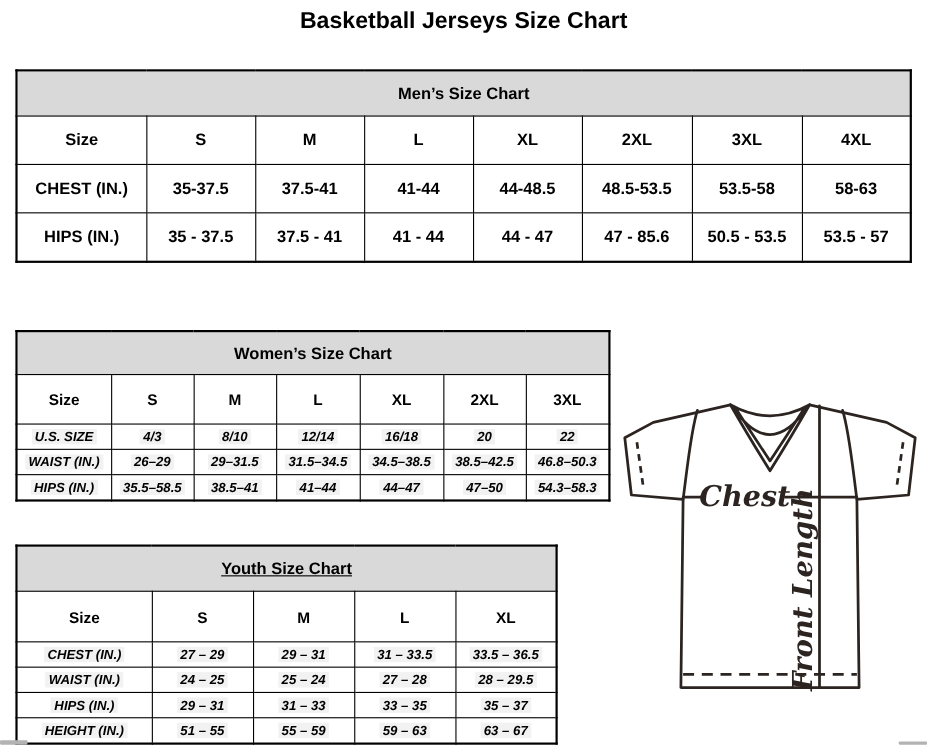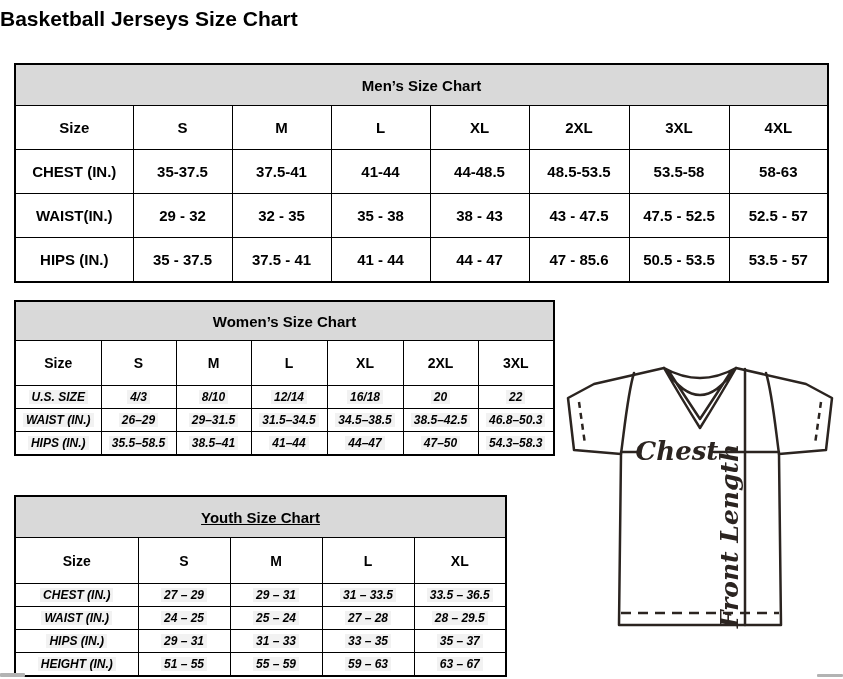--- a/index.html
+++ b/index.html
@@ -4,21 +4,21 @@
 <style>
   html, body { margin: 0; padding: 0; background: #fff; }
   #stage {
     position: relative; width: 843px; height: 679px;
     background: #fff; overflow: hidden;
     font-family: "Liberation Sans", sans-serif;
     color: #000;
   }
   #page-title {
     position: absolute; top: 7px; left: 0; width: 100%;
-    text-align: left; font-size: 21px; font-weight: bold;
+    text-align: center; font-size: 21px; font-weight: bold;
     letter-spacing: 0px;
   }
   table.size-table {
     position: absolute; border-collapse: collapse; table-layout: fixed;
     border: 2px solid #000;
   }
   table.size-table td {
     border: 1px solid #000; text-align: center; vertical-align: middle;
     font-weight: bold; padding: 0; overflow: hidden; white-space: nowrap;
   }
@@ -88,30 +88,20 @@
     </tr>
     <tr class="data">
       <td class="rowlabel">CHEST (IN.)</td>
       <td>35-37.5</td>
       <td>37.5-41</td>
       <td>41-44</td>
       <td>44-48.5</td>
       <td>48.5-53.5</td>
       <td>53.5-58</td>
       <td>58-63</td>
-    </tr>
-    <tr class="data">
-      <td class="rowlabel">WAIST(IN.)</td>
-      <td>29 - 32</td>
-      <td>32 - 35</td>
-      <td>35 - 38</td>
-      <td>38 - 43</td>
-      <td>43 - 47.5</td>
-      <td>47.5 - 52.5</td>
-      <td>52.5 - 57</td>
     </tr>
     <tr class="data">
       <td class="rowlabel">HIPS (IN.)</td>
       <td>35 - 37.5</td>
       <td>37.5 - 41</td>
       <td>41 - 44</td>
       <td>44 - 47</td>
       <td>47 - 85.6</td>
       <td>50.5 - 53.5</td>
       <td>53.5 - 57</td>

